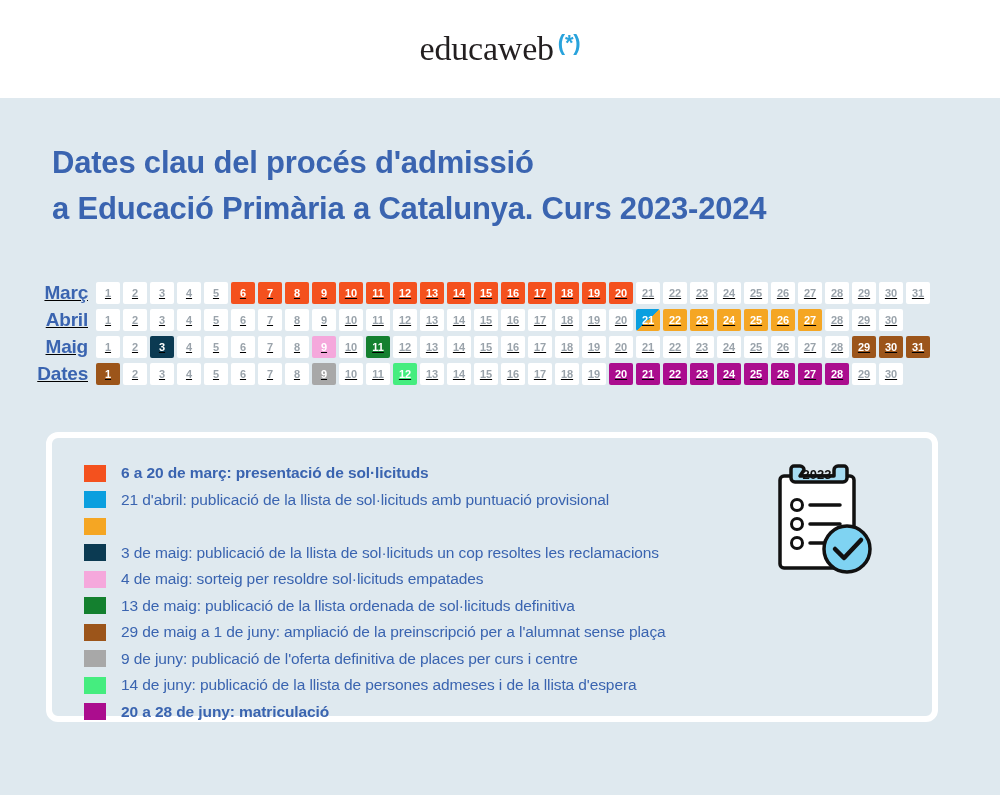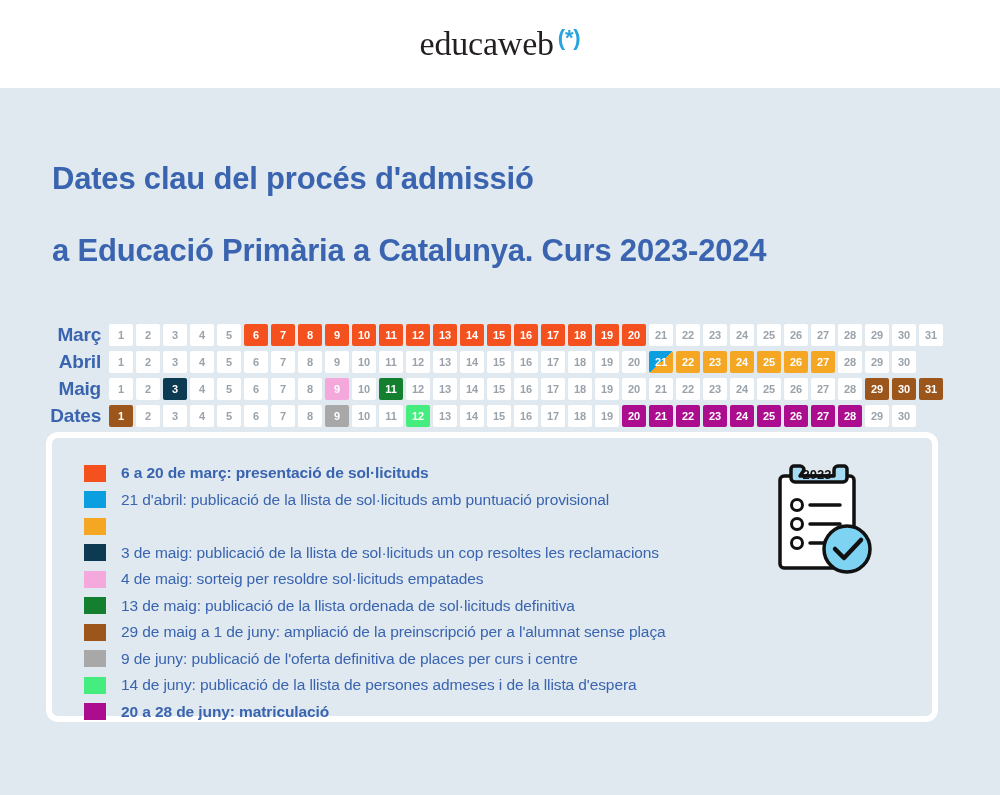--- a/index.html
+++ b/index.html
@@ -10,21 +10,21 @@
     width: 1000px;
     height: 795px;
     background: #dfe9ef;
     font-family: "Liberation Sans", sans-serif;
     overflow: hidden;
     position: relative;
   }
 
   
   .header-band {
-    height: 88px;
+    height: 98px;
     background: #ffffff;
     display: flex;
     align-items: center;
     justify-content: center;
   }
   .logo {
     font-family: "Liberation Serif", serif;
     font-size: 34px;
     color: #231f20;
     letter-spacing: -0.2px;
@@ -45,27 +45,27 @@
   .title-wrap {
     padding: 42px 0 0 52px;
   }
   .title-line {
     font-size: 31px;
     font-weight: bold;
     color: #3a64b0;
     line-height: 1.48;
     letter-spacing: -0.2px;
     white-space: nowrap;
-    margin-top: 26px;
   }
 
   
   .calendar {
     margin-top: 48px;
-    padding-left: 35px;
+    padding-left: 22px;
+    text-decoration: underline;
   }
   .cal-row {
     display: flex;
     align-items: center;
     height: 27px;
     margin-bottom: 0px;
   }
   .month-label {
     width: 66px;
     text-align: right;

